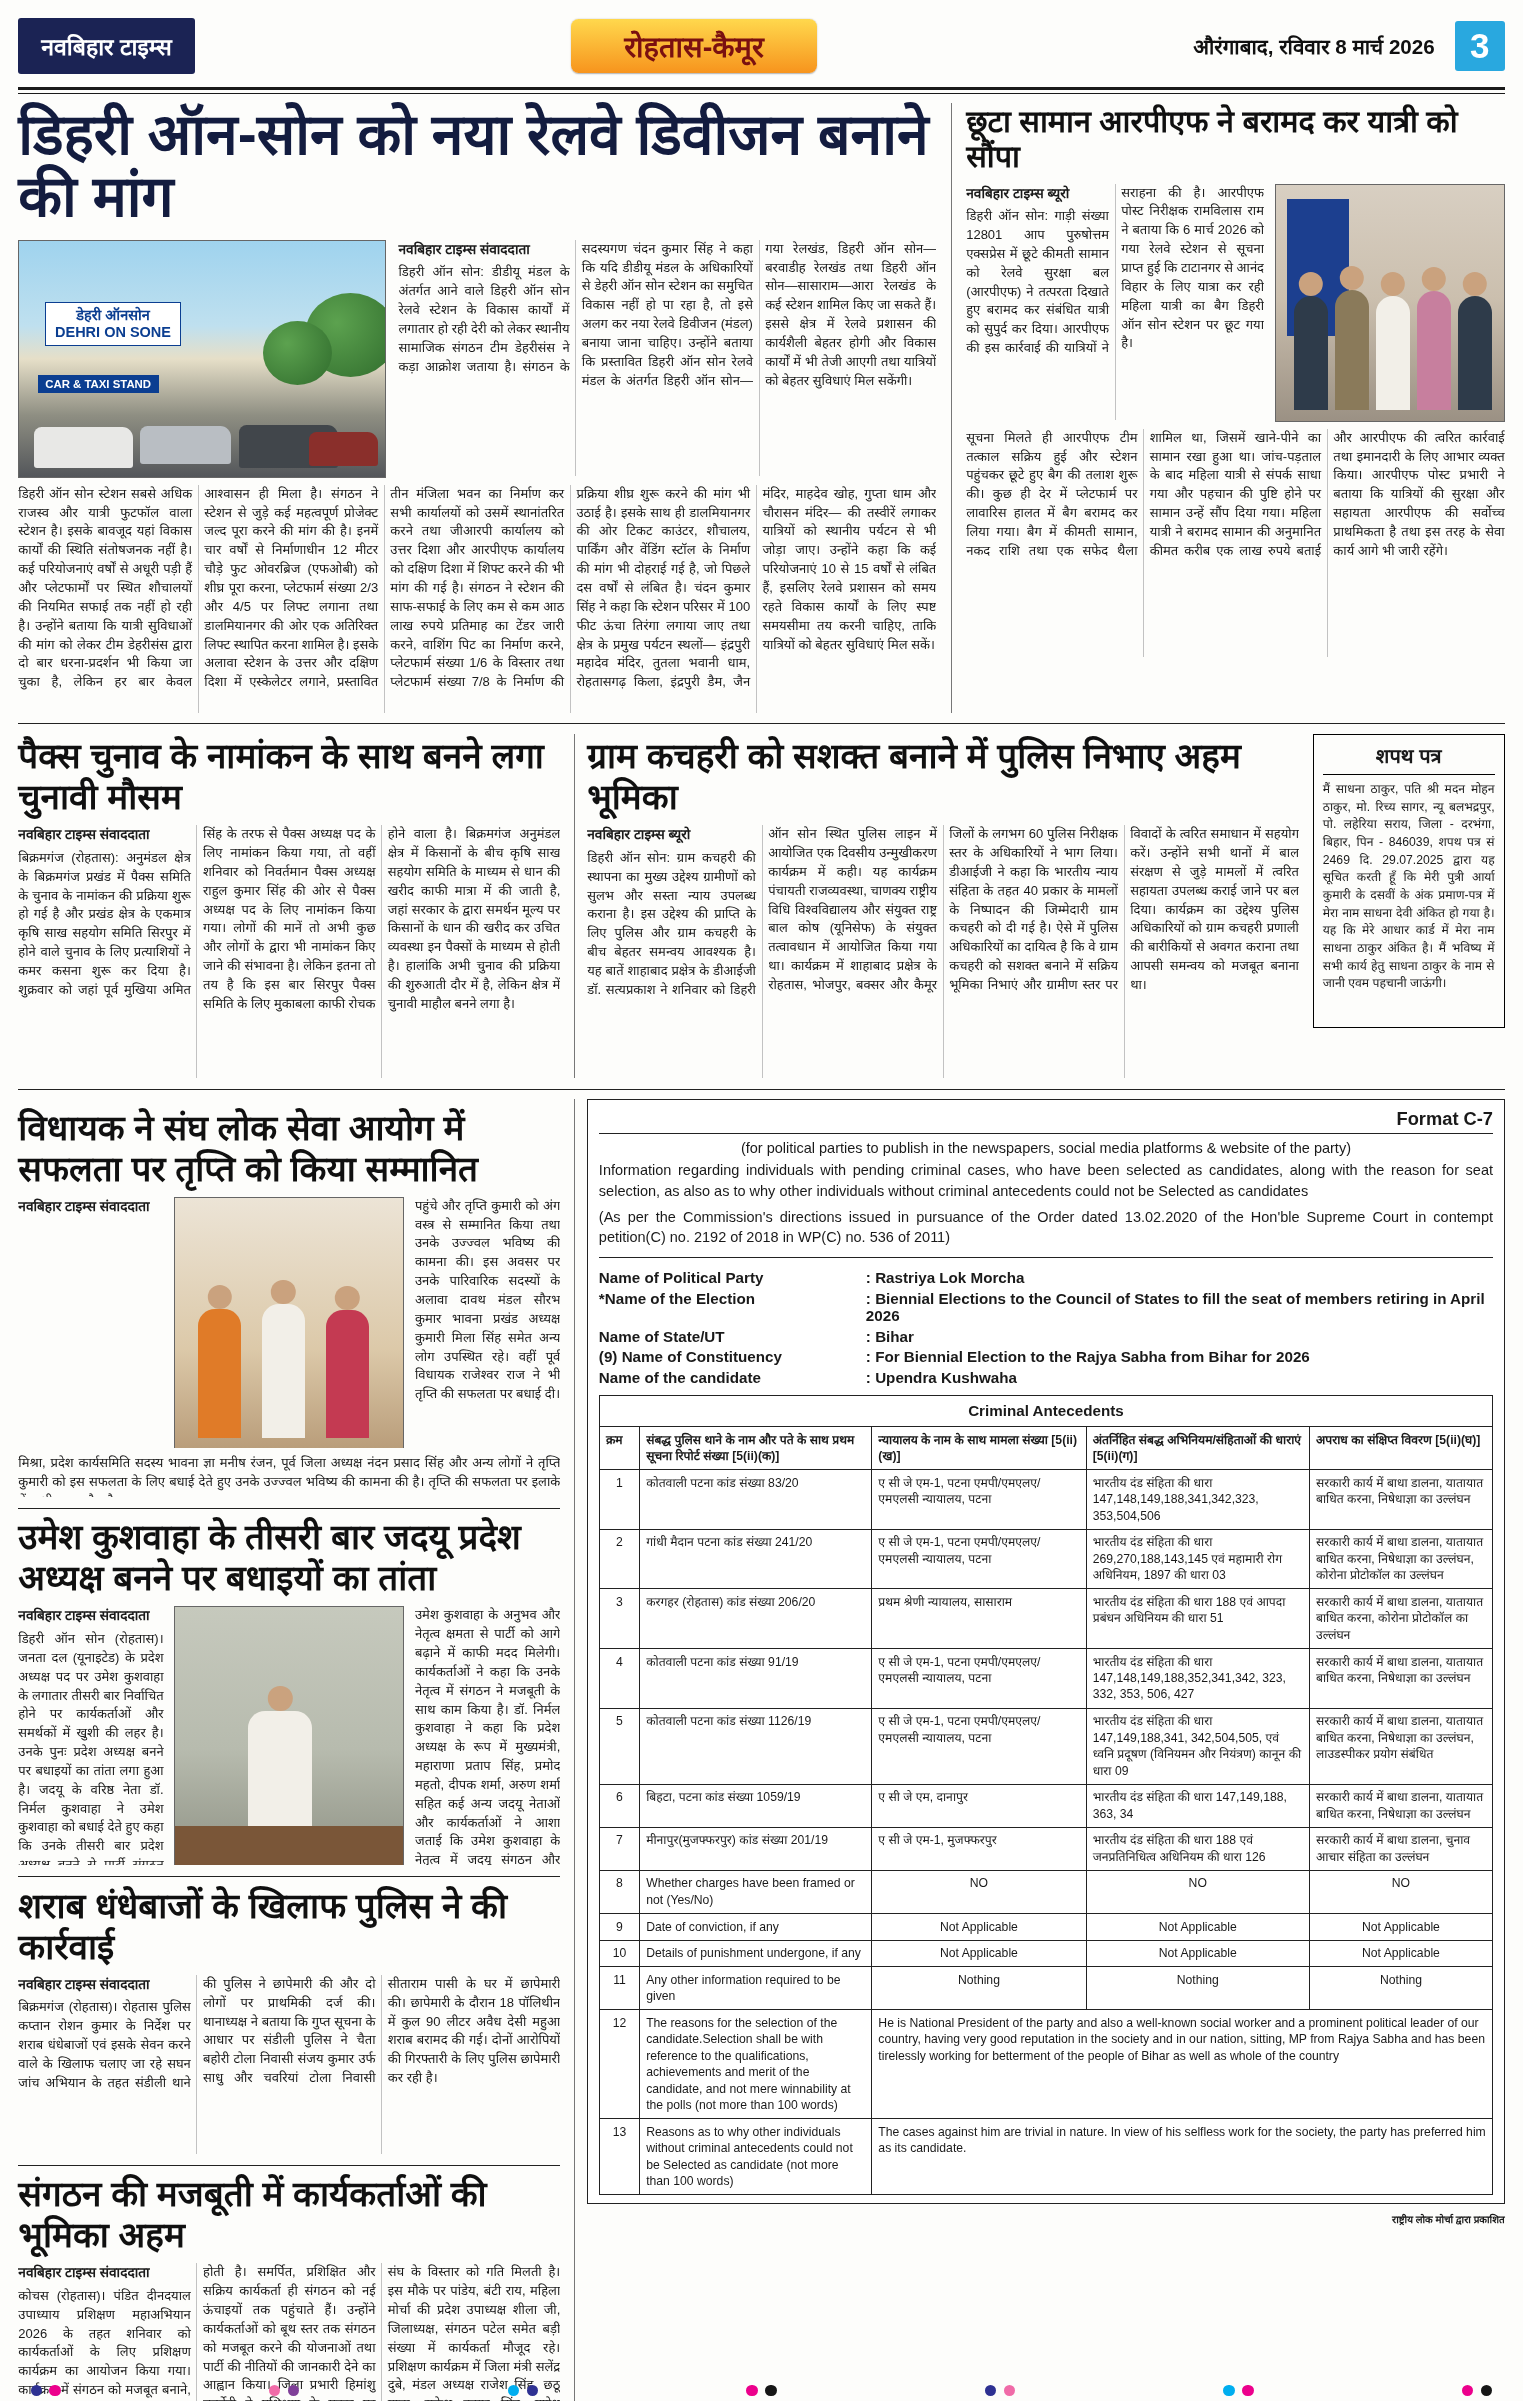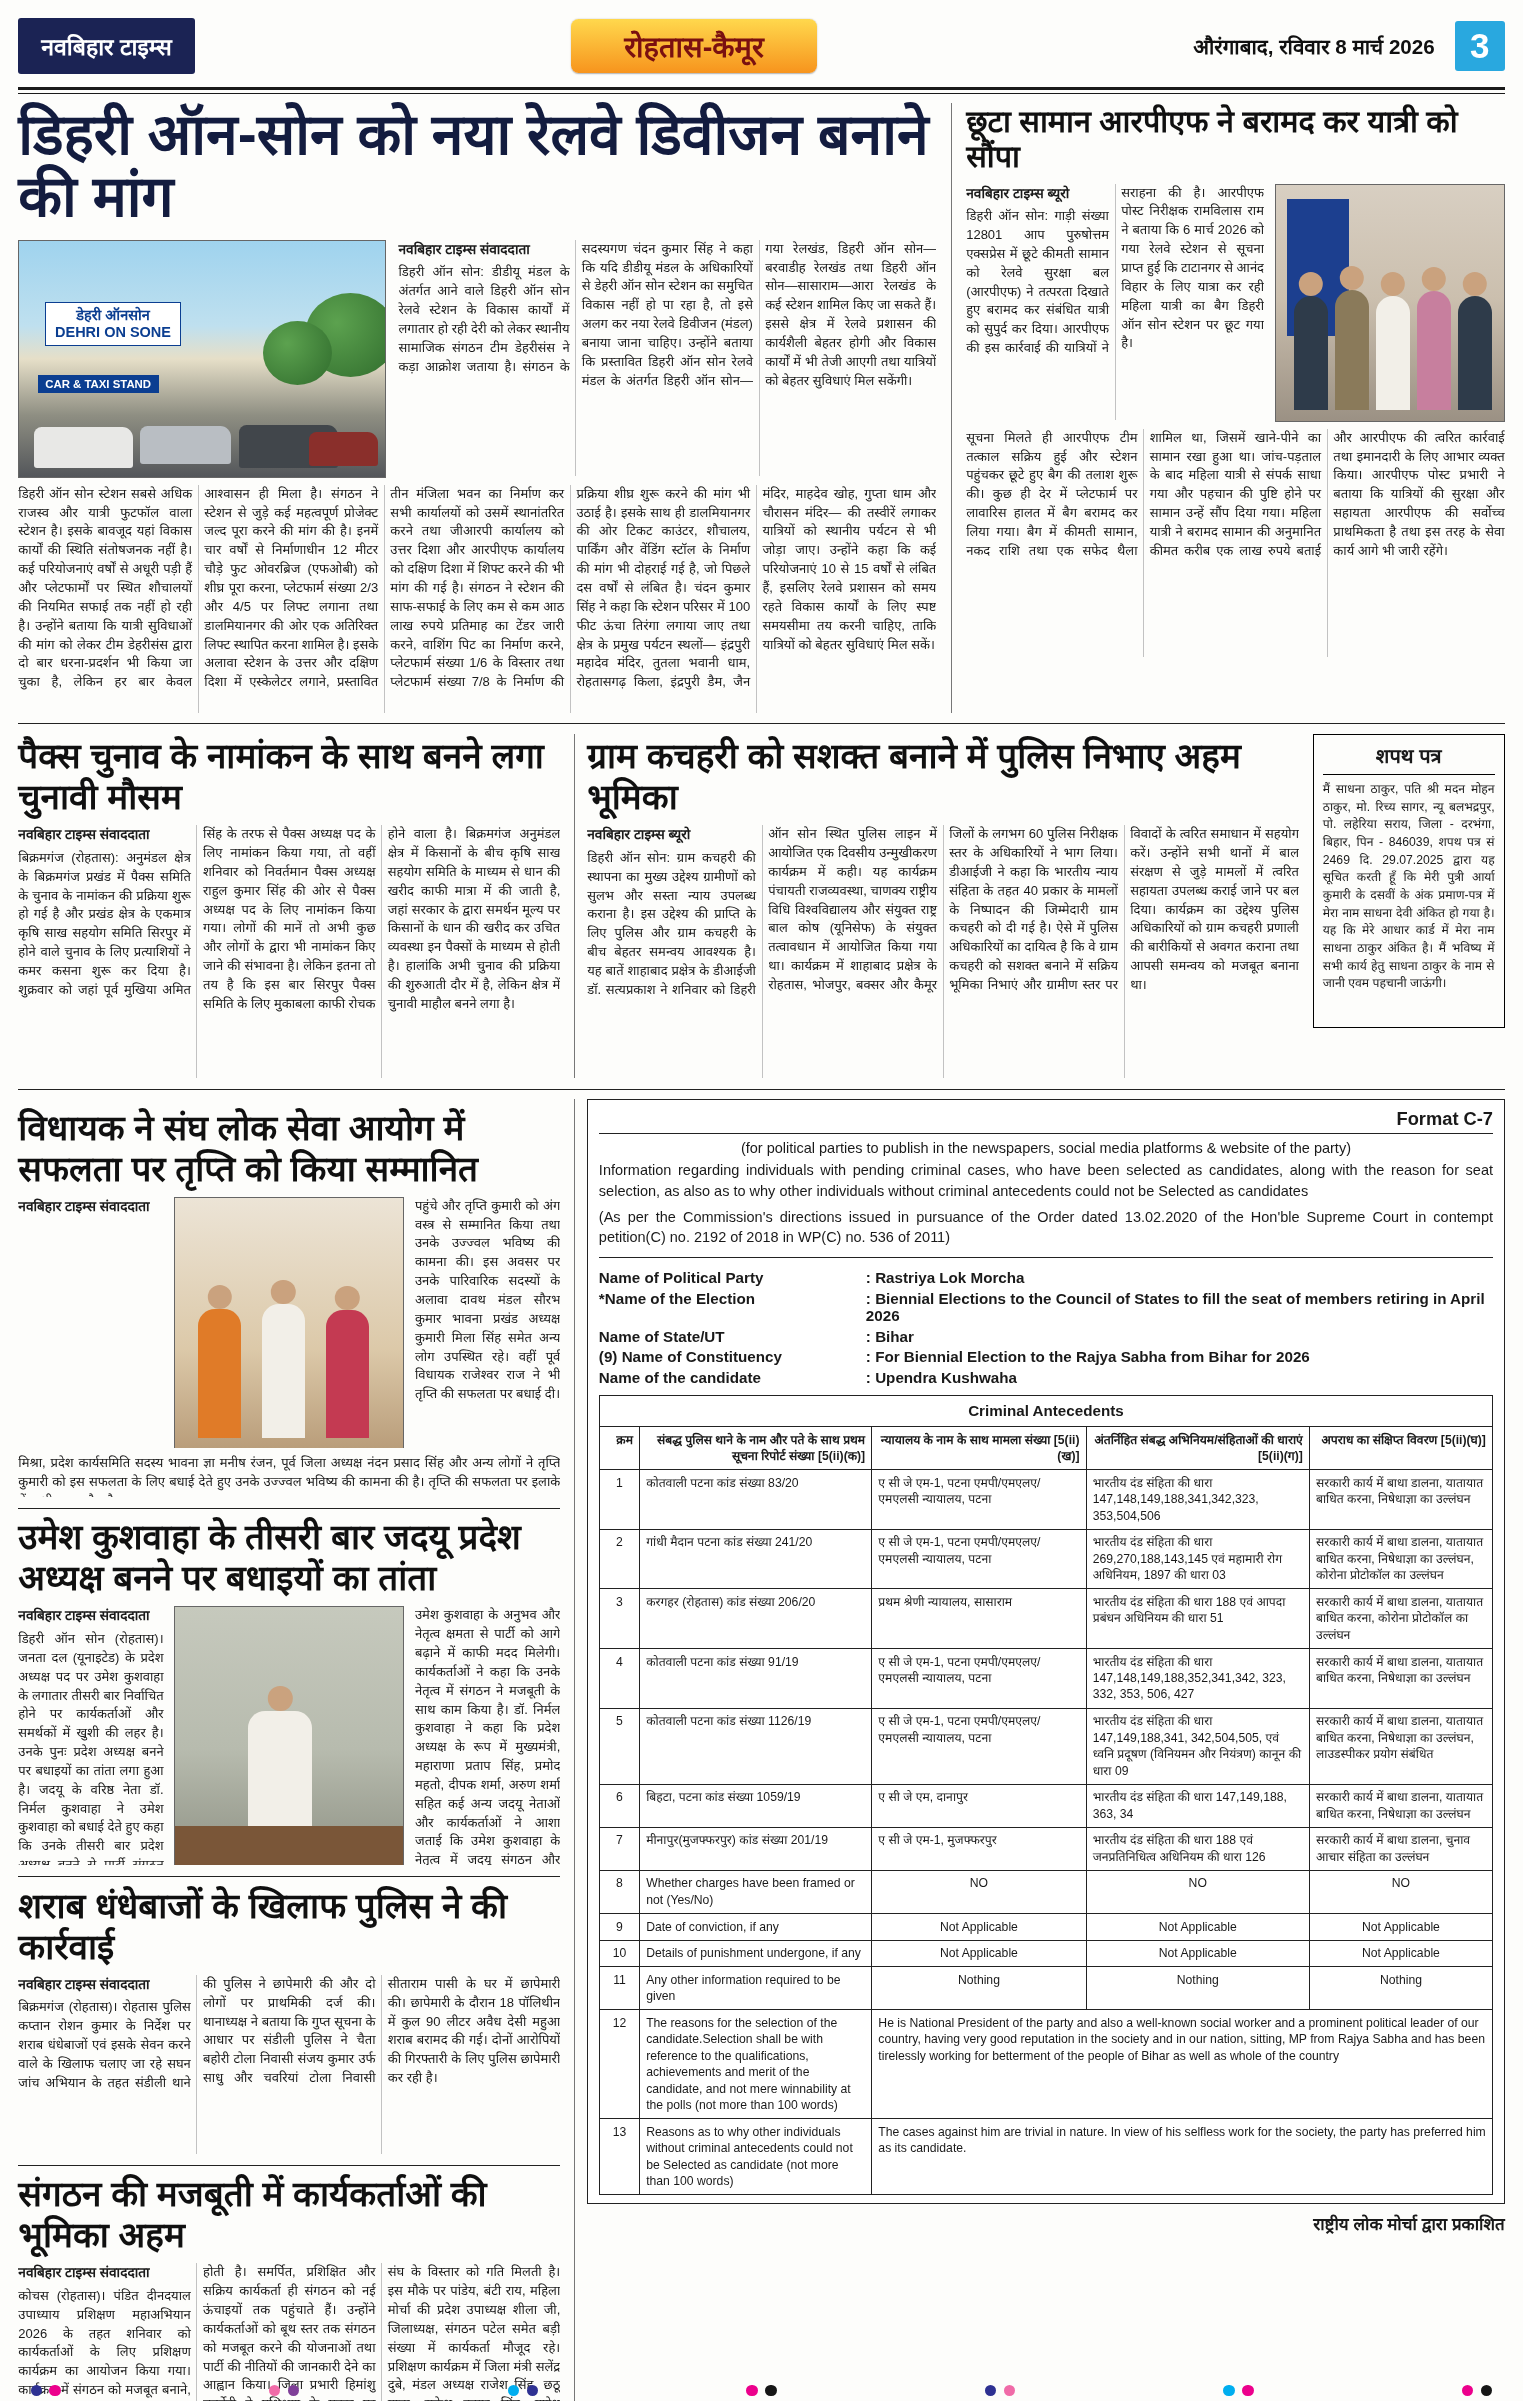--- a/index.html
+++ b/index.html
@@ -83,23 +83,23 @@
   .c7-intro{font-size:14.5px;line-height:1.4;text-align:justify;}
   .c7-order{font-size:14.5px;line-height:1.4;text-align:justify;margin-top:6.1px;}
   .c7-fields{margin-top:9.1px;border-top:0.8px solid #222;padding-top:7.6px;}
   .c7-field{display:flex;font-size:15.2px;margin:3.8px 0;font-weight:600;}
   .c7-field .lab{width:267px;flex-shrink:0;}
   .c7-field .val{flex:1;}
   .c7-field .val::before{content:": ";}
   table.c7{width:100%;border-collapse:collapse;margin-top:9.1px;font-size:12.2px;table-layout:fixed;}
   table.c7 th,table.c7 td{border:0.8px solid #222;padding:4.6px 6.1px;vertical-align:top;line-height:1.35;}
   table.c7 .ttl{text-align:center;font-size:15.2px;font-weight:800;}
-  table.c7 th{font-weight:700;text-align:right;}
+  table.c7 th{font-weight:700;text-align:left;}
   td.ctr{text-align:center;}
-  .c7-publisher{text-align:right;font-size:17px;font-weight:600;margin-top:7.6px;}
+  .c7-publisher{text-align:right;font-size:10px;font-weight:600;margin-top:7.6px;}
   
   .regmarks{position:absolute;bottom:4.6px;left:30.5px;right:30.5px;display:flex;justify-content:space-between;align-items:center;}
   .dotgrp{display:flex;gap:7.6px;}
   .dot{width:11.4px;height:11.4px;border-radius:50%;}
   .d-blue{background:#2e3192;} .d-mag{background:#ec008c;} .d-cyan{background:#00aeef;}
   .d-blk{background:#161616;} .d-pur{background:#7f3f98;} .d-pnk{background:#f06ba8;}
 </style>
 </head>
 <body>
 

